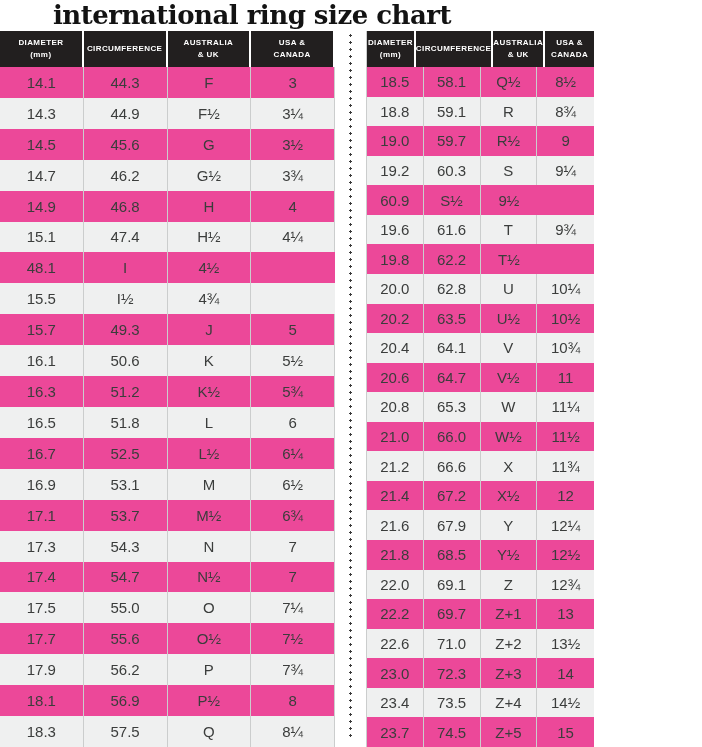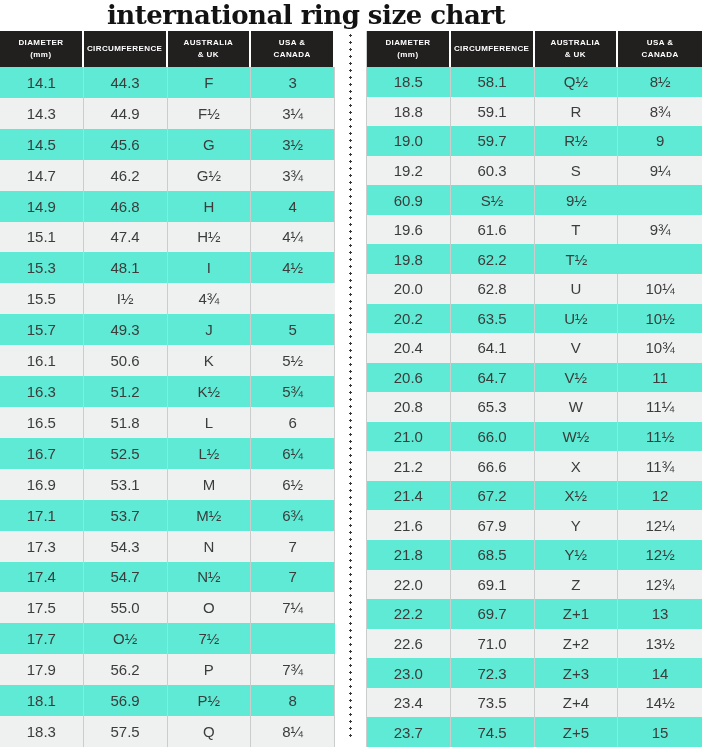--- a/index.html
+++ b/index.html
@@ -1,17 +1,17 @@
 <!DOCTYPE html>
 <html><head>
 <meta charset="utf-8">
 <style>
   html, body { margin: 0; padding: 0; background: #ffffff; }
   .page {
-    width: 702px;
+    width: 594px;
     height: 747px;
     overflow: hidden;
     display: flex;
     flex-direction: column;
     font-family: "Liberation Sans", sans-serif;
     background: #ffffff;
   }
   .title {
     flex: 0 0 31px;
     height: 31px;
@@ -59,21 +59,21 @@
   .table-right .th:last-child { border-right: none; }
   .tbody {
     flex: 1;
     min-height: 0;
     display: grid;
     grid-auto-rows: 1fr;
   }
   .tr {
     display: grid;
     grid-template-columns: repeat(4, 1fr);
-    background: #5eead4;
+    background: #ec4899;
   }
   .tr:nth-child(even) { background: #eff0f0; }
   .td {
     display: flex;
     align-items: center;
     justify-content: center;
     font-size: 15px;
     color: #3b3d3c;
     border-right: 1px solid #cbcdcd;
   }
@@ -152,21 +152,20 @@
             <div class="td">H</div>
             <div class="td">4</div>
           </div>
           <div class="tr">
             <div class="td">15.1</div>
             <div class="td">47.4</div>
             <div class="td">H½</div>
             <div class="td">4¼</div>
           </div>
           <div class="tr">
-            <div class="td">15.3</div>
             <div class="td">48.1</div>
             <div class="td">I</div>
             <div class="td">4½</div>
           </div>
           <div class="tr">
             <div class="td">15.5</div>
             <div class="td">I½</div>
             <div class="td">4¾</div>
           </div>
           <div class="tr">
@@ -224,20 +223,21 @@
             <div class="td">7</div>
           </div>
           <div class="tr">
             <div class="td">17.5</div>
             <div class="td">55.0</div>
             <div class="td">O</div>
             <div class="td">7¼</div>
           </div>
           <div class="tr">
             <div class="td">17.7</div>
+            <div class="td">55.6</div>
             <div class="td">O½</div>
             <div class="td">7½</div>
           </div>
           <div class="tr">
             <div class="td">17.9</div>
             <div class="td">56.2</div>
             <div class="td">P</div>
             <div class="td">7¾</div>
           </div>
           <div class="tr">

